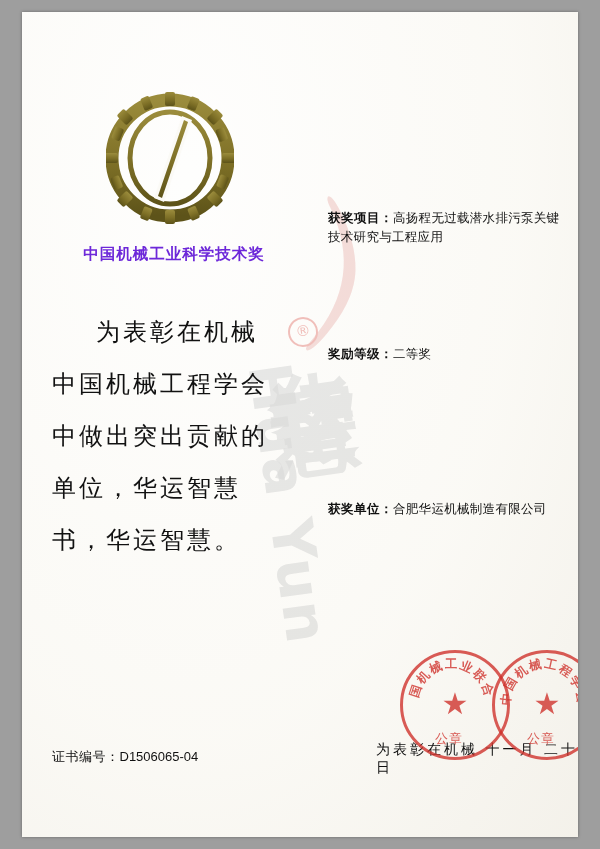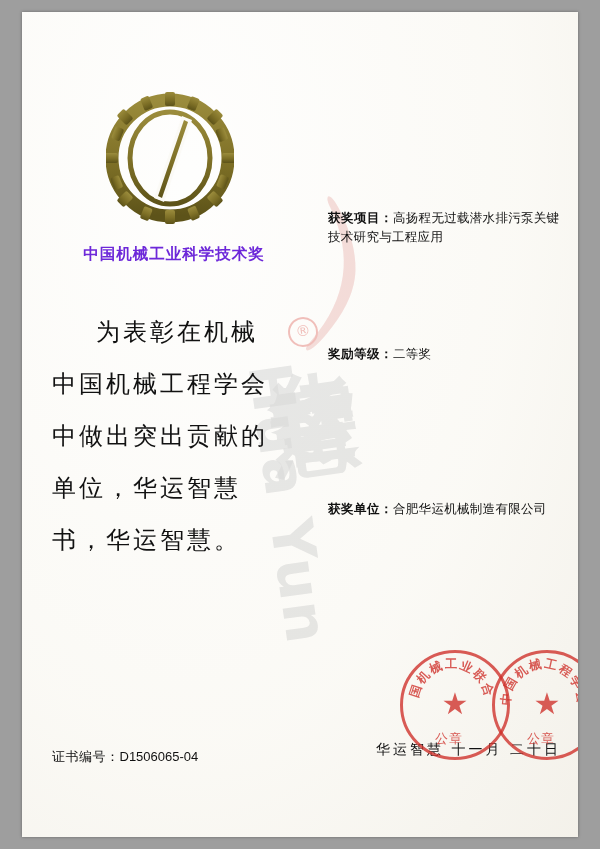--- a/index.html
+++ b/index.html
@@ -288,21 +288,21 @@
     </div>
 
     <div class="field" id="field-level">
       <span class="label">奖励等级：</span><span class="value">二等奖</span>
     </div>
 
     <div class="field" id="field-unit">
       <span class="label">获奖单位：</span><span class="value">合肥华运机械制造有限公司</span>
     </div>
 
-    <div class="date-line">华运智慧 十一月 二十日</div>
+    <div class="date-line">为表彰在机械 十一月 二十日</div>
 
     <div class="seal" id="seal-left">
       <svg viewBox="0 0 104 104" width="98" height="98" aria-hidden="true" style="position:absolute;left:0;top:0;">
         <defs>
           <path id="arcL" d="M 16,52 A 36,36 0 0 1 88,52"></path>
         </defs>
         <text font-family="DejaVu Sans, sans-serif" font-size="13" font-weight="bold" fill="#cf2f29" letter-spacing="2">
           <textPath href="#arcL" startOffset="50%" text-anchor="middle">中国机械工业联合会</textPath>
         </text>
       </svg>

